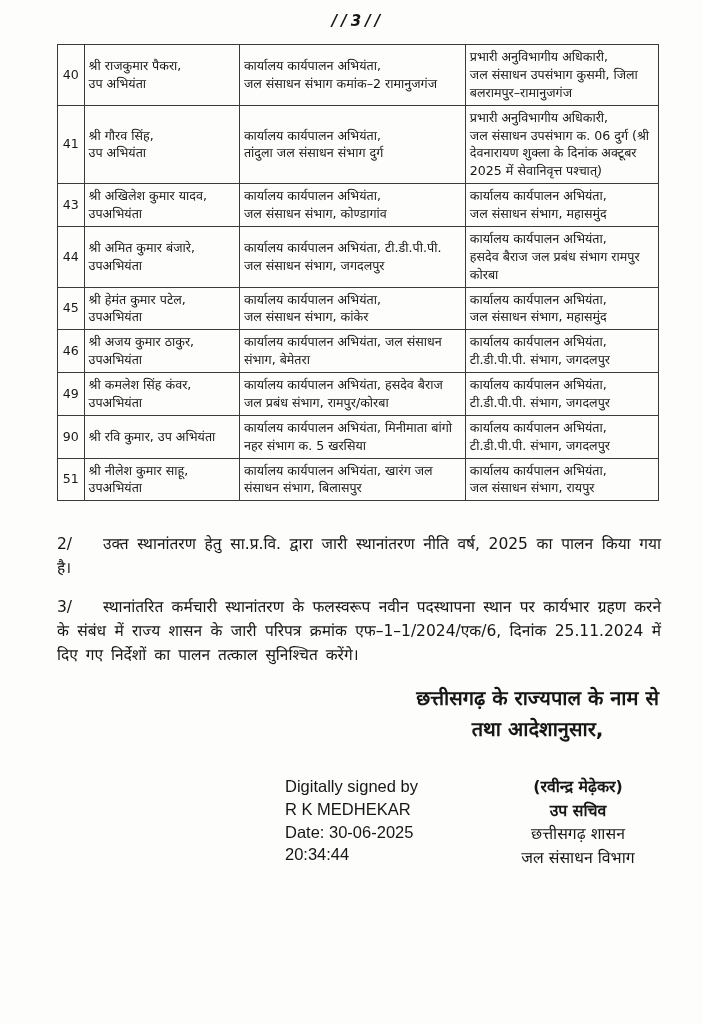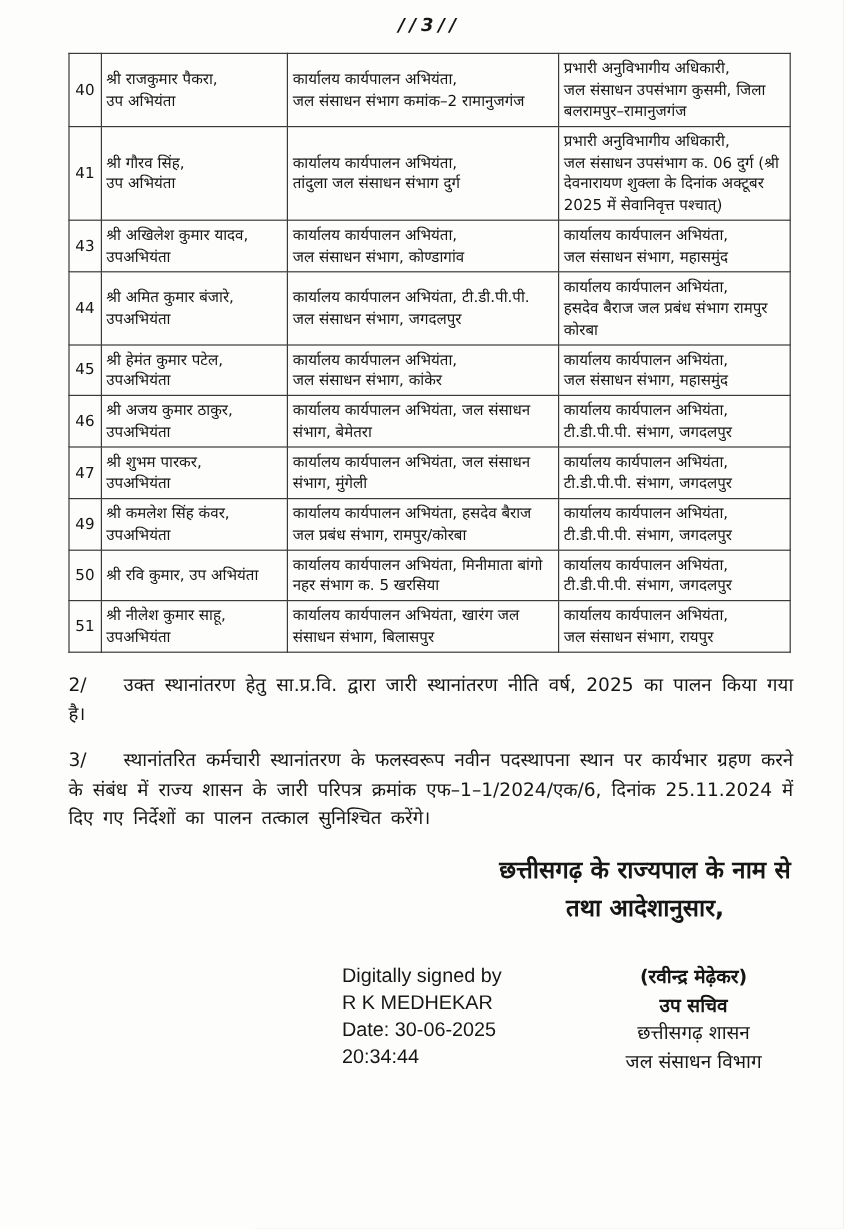--- a/index.html
+++ b/index.html
@@ -36,21 +36,21 @@
     line-height: 1.42;
     padding: 3px 4px;
     vertical-align: middle;
     white-space: pre-line;
     overflow: hidden;
   }
   td.c-sno   { width: 26px;  text-align: center; white-space: normal; font-size: 13.5px; }
   td.c-name  { width: 152px; }
   td.c-from  { width: 221px; }
   td.c-to    { width: 189px; }
-  .body-text { margin-top: 15px; width: 604px; }
+  .body-text { margin-top: 31px; width: 604px; }
   .para {
     font-size: 15.5px;
     line-height: 1.56;
     text-align: justify;
     word-spacing: 3px;
     margin-bottom: 14px;
   }
   .pnum {
     display: inline-block;
     width: 46px;
@@ -143,37 +143,29 @@
         </tr>
         <tr>
           <td class="c-sno">46</td>
           <td class="c-name">श्री अजय कुमार ठाकुर,
 उपअभियंता</td>
           <td class="c-from">कार्यालय कार्यपालन अभियंता, जल संसाधन संभाग, बेमेतरा</td>
           <td class="c-to">कार्यालय कार्यपालन अभियंता,
 टी.डी.पी.पी. संभाग, जगदलपुर</td>
         </tr>
         <tr>
-          <td class="c-sno">47</td>
-          <td class="c-name">श्री शुभम पारकर,
-उपअभियंता</td>
-          <td class="c-from">कार्यालय कार्यपालन अभियंता, जल संसाधन संभाग, मुंगेली</td>
-          <td class="c-to">कार्यालय कार्यपालन अभियंता,
-टी.डी.पी.पी. संभाग, जगदलपुर</td>
-        </tr>
-        <tr>
           <td class="c-sno">49</td>
           <td class="c-name">श्री कमलेश सिंह कंवर,
 उपअभियंता</td>
           <td class="c-from">कार्यालय कार्यपालन अभियंता, हसदेव बैराज जल प्रबंध संभाग, रामपुर/कोरबा</td>
           <td class="c-to">कार्यालय कार्यपालन अभियंता,
 टी.डी.पी.पी. संभाग, जगदलपुर</td>
         </tr>
         <tr>
-          <td class="c-sno">50</td>
+          <td class="c-sno">90</td>
           <td class="c-name">श्री रवि कुमार, उप अभियंता</td>
           <td class="c-from">कार्यालय कार्यपालन अभियंता, मिनीमाता बांगो नहर संभाग क. 5 खरसिया</td>
           <td class="c-to">कार्यालय कार्यपालन अभियंता,
 टी.डी.पी.पी. संभाग, जगदलपुर</td>
         </tr>
         <tr>
           <td class="c-sno">51</td>
           <td class="c-name">श्री नीलेश कुमार साहू,
 उपअभियंता</td>
           <td class="c-from">कार्यालय कार्यपालन अभियंता, खारंग जल संसाधन संभाग, बिलासपुर</td>

